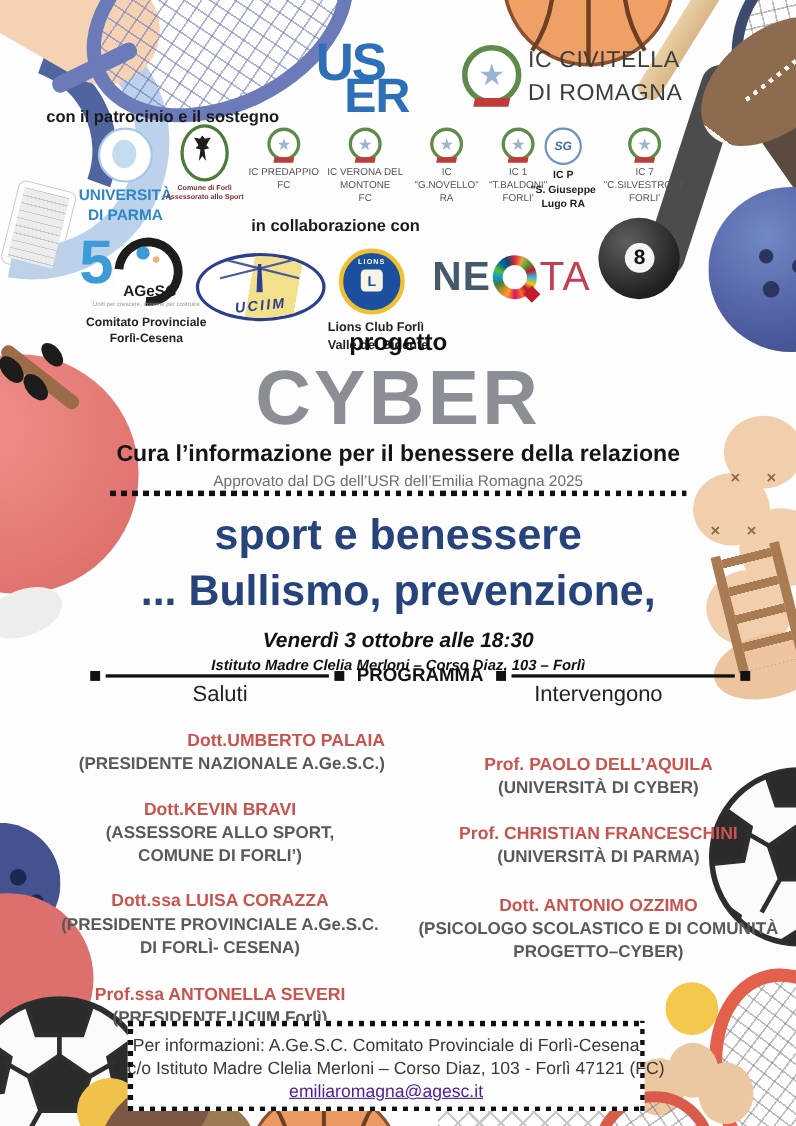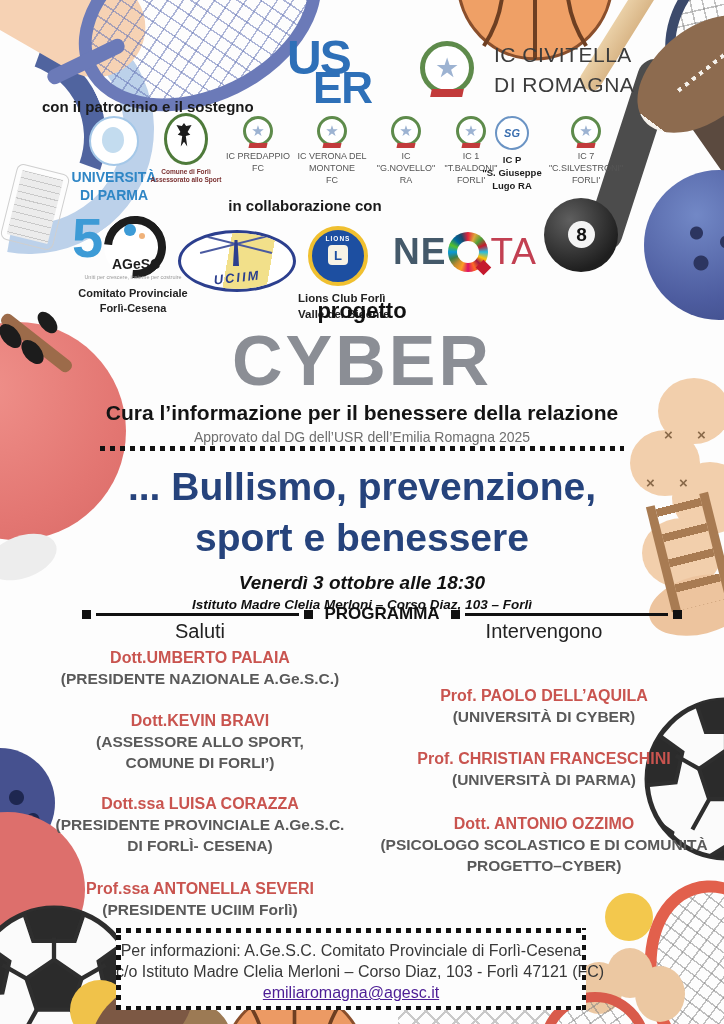--- a/index.html
+++ b/index.html
@@ -101,21 +101,21 @@
   .emblem.sm .star{font-size:15px;}
   .emblem.lg{width:54px;height:54px;}
   .emblem.lg .ring{border-width:5px;}
   .emblem.lg .star{font-size:27px;}
   .emblem.lg::after{height:8px;}
 
   .usr-logo{left:287px;top:34px;color:#2e70b8;font-weight:700;line-height:1;}
   .usr-l1{font-size:48px;letter-spacing:-2px;}
   .usr-l2{font-size:44px;margin:-16px 0 0 26px;letter-spacing:-1px;}
 
-  .civitella{left:420px;top:40px;display:flex;align-items:center;gap:20px;}
+  .civitella{left:420px;top:40px;display:flex;align-items:center;gap:6px;}
   .civitella .nm{font-size:21px;color:#3c3c3c;line-height:1.45;letter-spacing:.5px;}
 
   .patron-label{left:42px;top:98px;font-size:15px;font-weight:700;}
   .parma{left:56px;top:116px;width:116px;text-align:center;}
   .parma-seal{width:46px;height:46px;margin:0 auto 3px;border-radius:50%;border:2px solid #a5c8e8;background:#fff;position:relative;}
   .parma-seal::after{content:"";position:absolute;left:11px;top:9px;width:22px;height:26px;border-radius:50%;background:#c3dcef;}
   .parma .t{color:#2f86c5;font-weight:700;font-size:14px;line-height:1.25;}
   .forli{left:148px;top:113px;width:76px;text-align:center;}
   .forli-arms{position:relative;width:38px;height:46px;margin:0 auto 3px;border:3px solid #4e7a3a;border-radius:50%;background:#fff;}
   .forli-arms .eagle{position:absolute;left:8px;top:7px;width:18px;height:26px;background:#1d1d1d;
@@ -179,21 +179,21 @@
   .prog-divider .sq{width:9px;height:9px;background:#111;flex:0 0 auto;}
   .prog-divider .dline{height:3px;background:#111;flex:1;}
   .prog-divider .ttl{font-size:17px;font-weight:700;color:#111;margin:0 6px;white-space:nowrap;}
 
   .col{position:absolute;top:618px;text-align:center;}
   .col-left{left:50px;width:300px;}
   .col-right{left:376px;width:336px;}
   .col .hdr{font-size:20px;color:#222;line-height:27px;}
   .entry .nm{font-size:16px;font-weight:700;color:#c9544f;line-height:21px;}
   .entry .rl{font-size:15.5px;font-weight:700;color:#595959;line-height:21px;}
-  .mt1{margin-top:2px;}  .mt2{margin-top:21px;} .mt3{margin-top:20px;} .mt4{margin-top:22px;}
+  .mt1{margin-top:18px;text-align:right;}  .mt2{margin-top:21px;} .mt3{margin-top:20px;} .mt4{margin-top:22px;}
   .mr1{margin-top:40px;} .mr2{margin-top:21px;} .mr3{margin-top:23px;}
 
   .infobox{left:116px;top:928px;width:470px;height:82px;background:#fdfdfd;}
   .infobox .edge{position:absolute;background:repeating-linear-gradient(90deg,#111 0 5px,transparent 5px 10px);}
   .infobox .et{left:0;top:0;width:100%;height:4.5px;}
   .infobox .eb{left:0;bottom:0;width:100%;height:4.5px;}
   .infobox .el,.infobox .er{width:4.5px;height:100%;top:0;background:repeating-linear-gradient(0deg,#111 0 5px,transparent 5px 10px);}
   .infobox .el{left:0;} .infobox .er{right:0;}
   .infobox .txt{padding-top:12px;text-align:center;font-size:16px;color:#383838;line-height:1.32;}
   .infobox a{color:#4c1d95;}
@@ -434,22 +434,22 @@
     <span class="ta">TA</span>
   </div>
 
   <div class="abs progetto">progetto</div>
   <div class="abs cyber">CYBER</div>
   <div class="abs subtitle">Cura l’informazione per il benessere della relazione</div>
   <div class="abs approval">Approvato dal DG dell’USR dell’Emilia Romagna 2025</div>
   <div class="abs dots-h sep-main"></div>
 
   <div class="abs heading">
+    <div>sport e benessere</div>
     <div>... Bullismo, prevenzione,</div>
-    <div>sport e benessere</div>
   </div>
   <div class="abs datetime">Venerdì 3 ottobre alle 18:30</div>
   <div class="abs venue">Istituto Madre Clelia Merloni – Corso Diaz, 103 – Forlì</div>
 
   <div class="abs prog-divider">
     <span class="sq"></span>
       <span class="dline"></span>
       <span class="sq"></span>
     <span class="ttl">PROGRAMMA</span>
     <span class="sq"></span>

